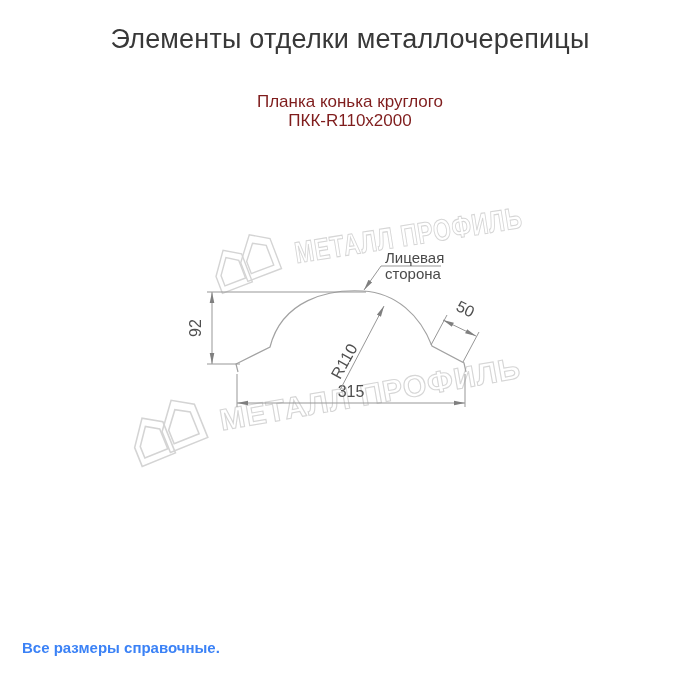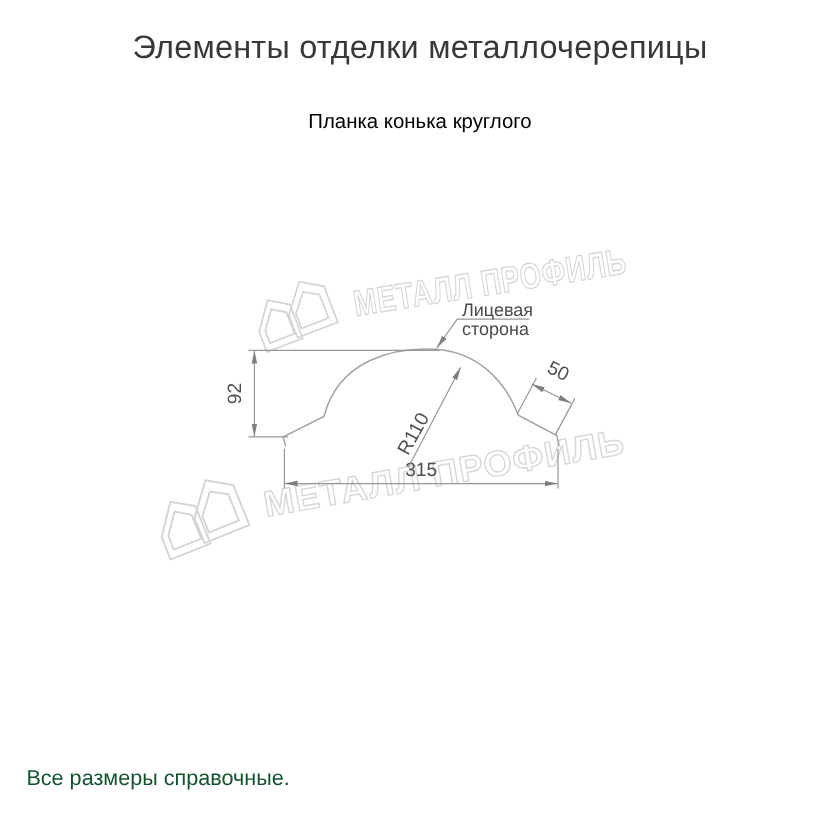--- a/index.html
+++ b/index.html
@@ -8,46 +8,47 @@
     font-family:"Liberation Sans","DejaVu Sans",sans-serif;
     overflow:hidden;color:#383838;
   }
   .title{
     position:absolute;top:24px;left:0;width:700px;
     text-align:center;font-size:27px;font-weight:400;color:#383838;
     letter-spacing:0.2px;
   }
   .subtitle{
     position:absolute;top:92px;left:0;width:700px;
-    text-align:center;font-size:17px;line-height:19px;color:#000000;
+    text-align:center;font-size:17px;line-height:19px;color:#7f1d1d;
   }
   .diagram-svg{position:absolute;left:0;top:0;}
   .notes{
     position:absolute;left:22px;top:639px;
-    font-size:18px;line-height:18.5px;color:#14532d;
+    font-size:15px;line-height:18.5px;color:#3b82f6;font-weight:bold;
   }
   .wm-text{
     font-weight:bold;font-size:30px;letter-spacing:1px;
     fill:none;stroke:#d6d6d6;stroke-width:1.1px;
   }
   .dim-text{font-size:16px;fill:#4f4f4f;}
   .lbl-text{font-size:15px;fill:#4a4a4a;}
   .thin{stroke:#979797;stroke-width:1;fill:none;}
   .profile{stroke:#a2a2a2;stroke-width:1.2;fill:none;}
   .wm-line{stroke:#d4d4d4;stroke-width:1.4;fill:none;}
 </style>
 </head>
 <body>
 
 <div class="page">
 
   <div class="title">Элементы отделки металлочерепицы</div>
 
   <div class="subtitle">
     <div>Планка конька круглого</div>
+    <div>ПКК-R110х2000</div>
   </div>
 
   <svg class="diagram-svg" width="700" height="700" viewBox="0 0 700 700">
     <defs>
       <marker id="arr" viewBox="0 0 11 6" refX="11" refY="3" markerWidth="11" markerHeight="6" markerUnits="userSpaceOnUse" orient="auto-start-reverse">
         <path d="M11,3 L0,0.7 L0,5.3 Z" fill="#7f7f7f"></path>
       </marker>
       <g id="mp-logo">
         <path d="M0,28 L16,6 L32,16 L32,46 L0,46 Z"></path>
         <path d="M5,29 L16,14 L27,21 L27,40 L5,40 Z"></path>

